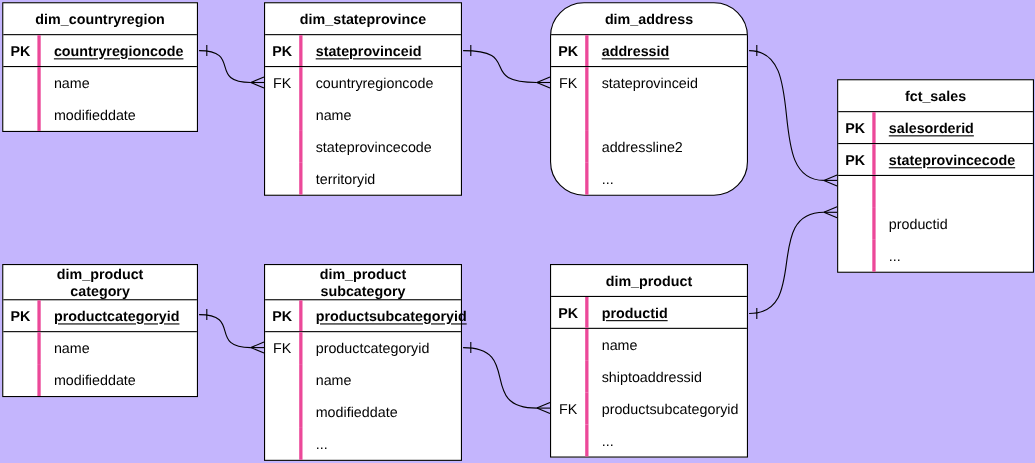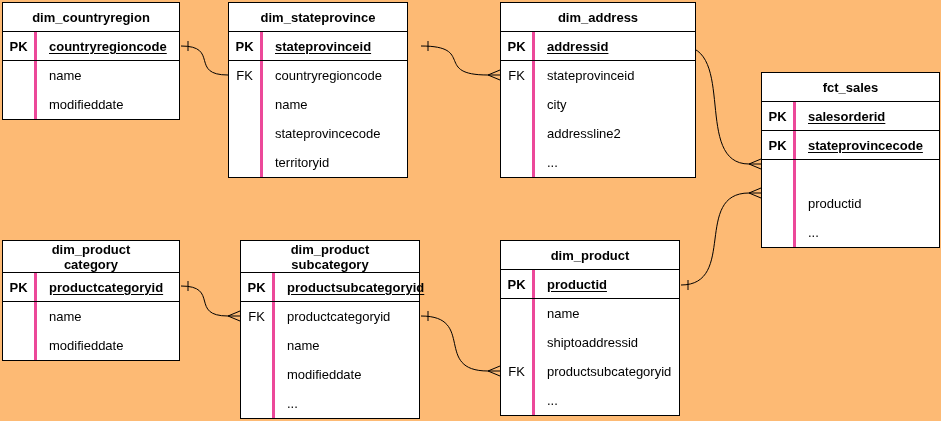--- a/index.html
+++ b/index.html
@@ -4,21 +4,21 @@
 <style>
   html, body {
     margin: 0;
     padding: 0;
     background: #ffffff;
   }
   #canvas {
     position: relative;
     width: 941px;
     height: 421px;
-    background: #fdba74;
+    background: #c4b5fd;
     font-family: "Liberation Sans", sans-serif;
     color: #000000;
     overflow: hidden;
   }
   #connectors {
     position: absolute;
     left: 0;
     top: 0;
     width: 941px;
     height: 421px;
@@ -73,22 +73,22 @@
     align-items: center;
     padding-left: 12px;
   }
   .keyrow .fc {
     font-weight: bold;
     text-decoration: underline;
     text-underline-offset: 2px;
   }
   
   #t-countryregion      { left: 2px;   top: 2px;   width: 178px; }
-  #t-stateprovince      { left: 228px; top: 2px;   width: 180px; }
-  #t-address            { left: 500px; top: 2px;   width: 196px; }
+  #t-stateprovince      { left: 240px; top: 2px;   width: 180px; }
+  #t-address            { left: 500px; top: 2px;   width: 180px; border-radius: 31px; }
   #t-fct-sales          { left: 761px; top: 72px;  width: 179px; }
   #t-product-category   { left: 2px;   top: 240px; width: 178px; }
   #t-product-subcategory{ left: 240px; top: 240px; width: 180px; }
   #t-product            { left: 500px; top: 240px; width: 180px; }
 </style>
 </head>
 <body>
 
 <div id="canvas">
 
@@ -188,21 +188,20 @@
     <div class="row keyrow">
       <div class="kc">PK</div>
       <div class="fc">addressid</div>
     </div>
     <div class="row">
       <div class="kc">FK</div>
       <div class="fc">stateprovinceid</div>
     </div>
     <div class="row">
       <div class="kc"></div>
-      <div class="fc">city</div>
     </div>
     <div class="row">
       <div class="kc"></div>
       <div class="fc">addressline2</div>
     </div>
     <div class="row">
       <div class="kc"></div>
       <div class="fc">...</div>
     </div>
   </div>

